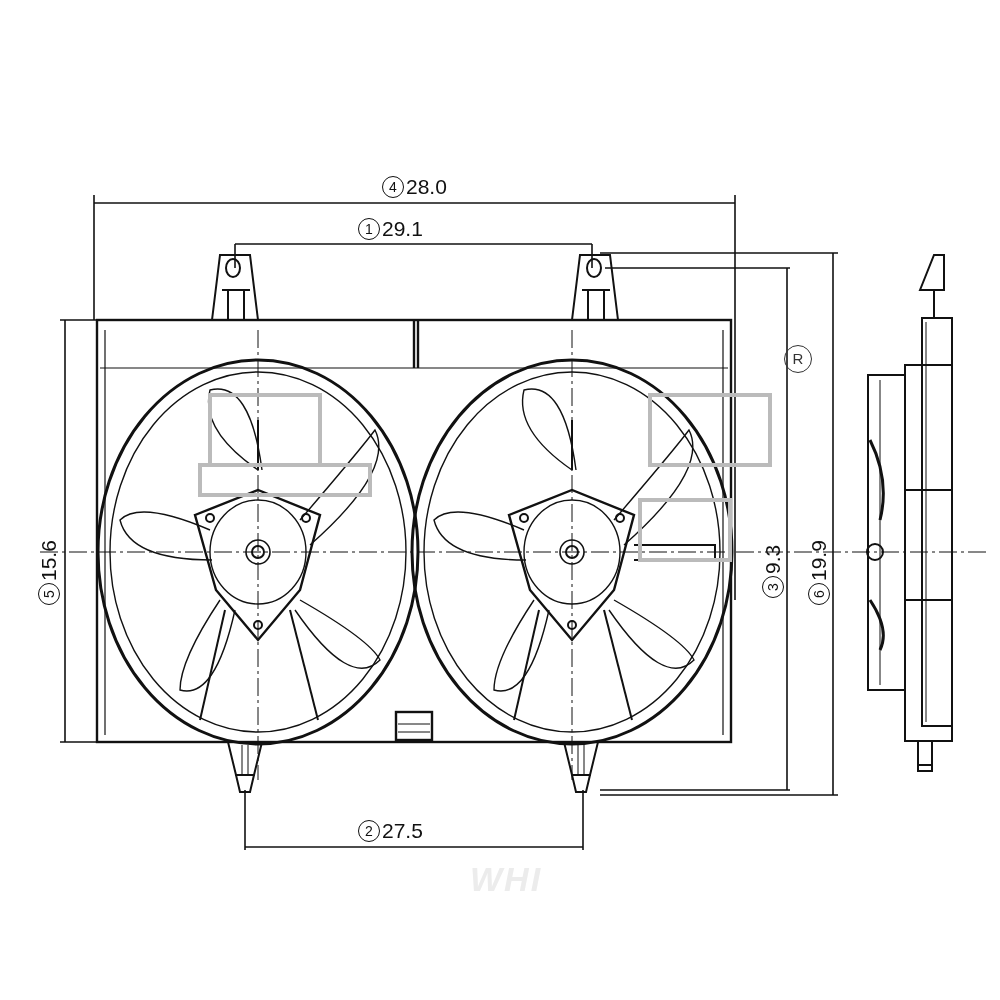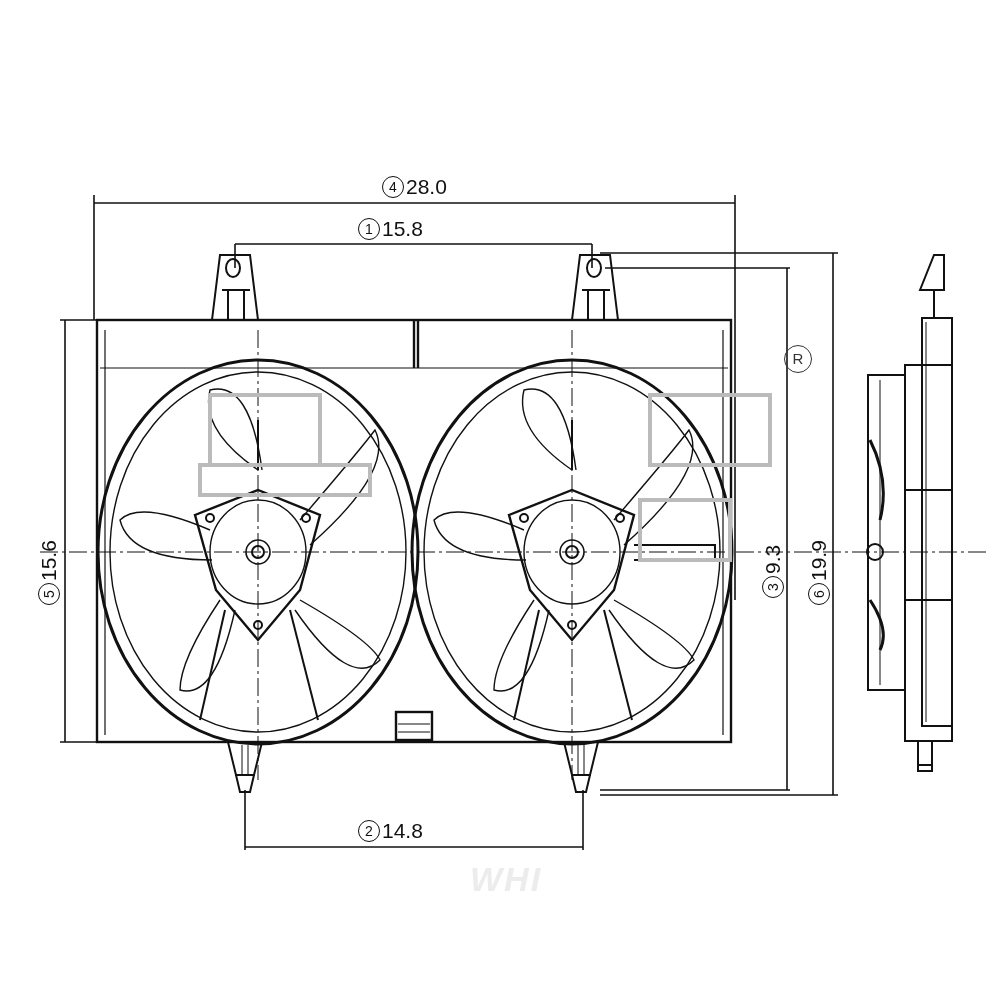--- a/index.html
+++ b/index.html
@@ -163,24 +163,24 @@
       <rect x="918" y="741" width="14" height="30"></rect>
       <line x1="918" y1="765" x2="932" y2="765"></line>
     </g>
   </g>
 </svg>
 
 <div class="dim-label" style="left:382px; top:176px;">
   <span class="num">4</span><span>28.0</span>
 </div>
 <div class="dim-label" style="left:358px; top:218px;">
-  <span class="num">1</span><span>15.8</span>
+  <span class="num">1</span><span>29.1</span>
 </div>
 <div class="dim-label" style="left:358px; top:820px;">
-  <span class="num">2</span><span>14.8</span>
+  <span class="num">2</span><span>27.5</span>
 </div>
 <div class="dim-label rot" style="left:38px; top:605px;">
   <span class="num">5</span><span>15.6</span>
 </div>
 <div class="dim-label rot" style="left:762px; top:598px;">
   <span class="num">3</span><span>9.3</span>
 </div>
 <div class="dim-label rot" style="left:808px; top:605px;">
   <span class="num">6</span><span>19.9</span>
 </div>

